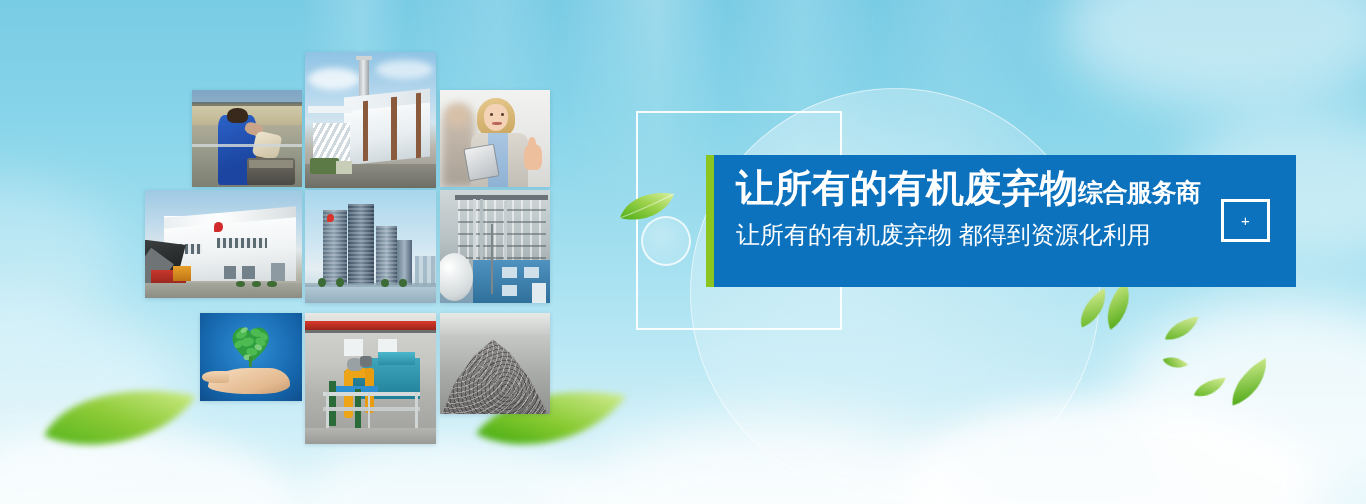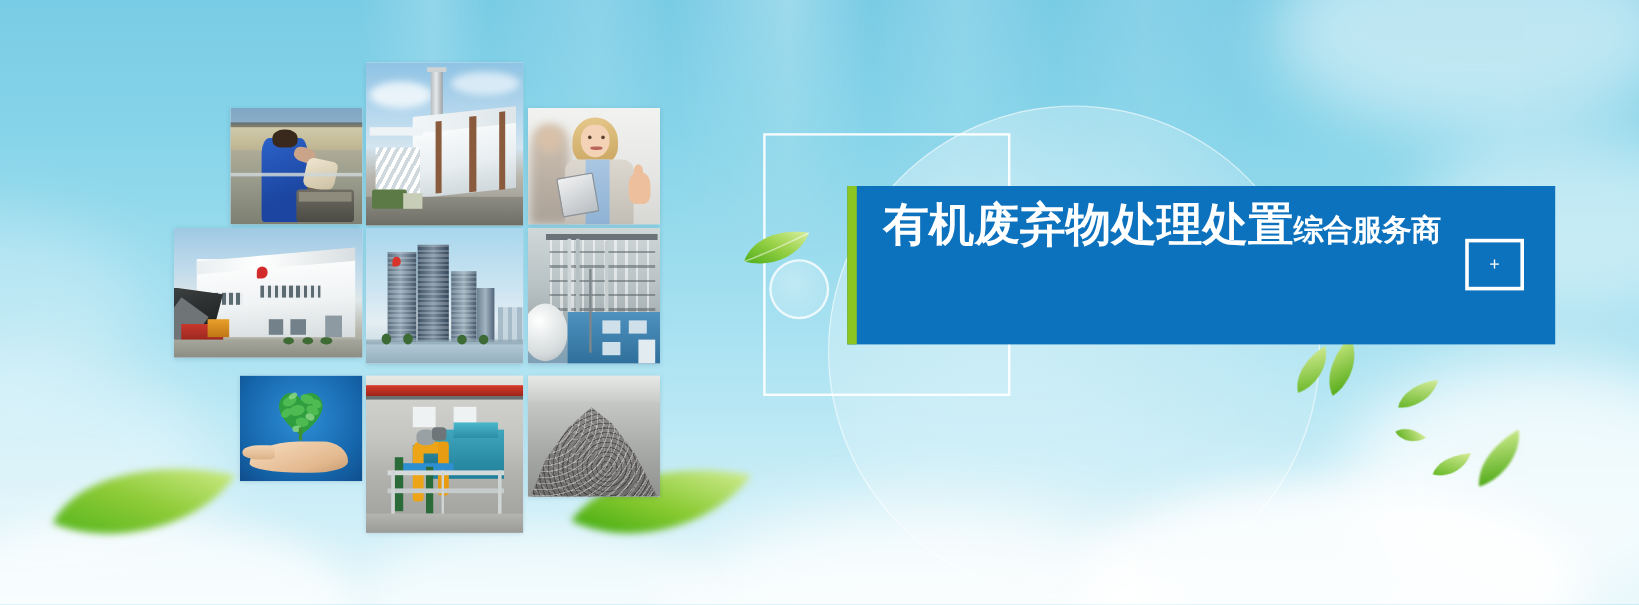--- a/index.html
+++ b/index.html
@@ -522,22 +522,23 @@
 
       <div style="position:absolute;left:0;top:0;width:100%;height:22%;
         background:linear-gradient(180deg,#e7e9e6,#c9cbc8);"></div>
     </div>
   </div>
 
   <div id="banner">
     <div class="accent"></div>
     <div class="banner-text">
       <div class="headline">
-        <span class="big">有机废弃物处理处置</span><span class="small">综合服务商</span>
+        <span class="big">让所有的有机废弃物</span><span class="small">综合服务商</span>
       </div>
+      <div class="subline">让所有的有机废弃物 都得到资源化利用</div>
     </div>
   </div>
 
   <div id="plus-btn">
     <span>+</span>
   </div>
 
 </div>
 
 </body></html>

